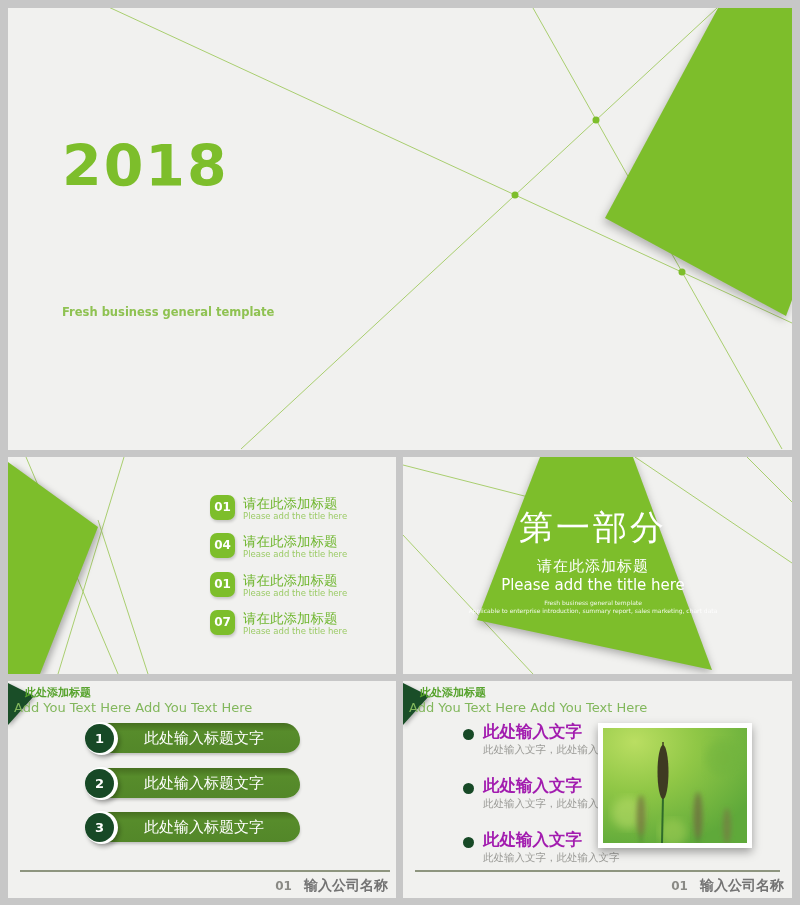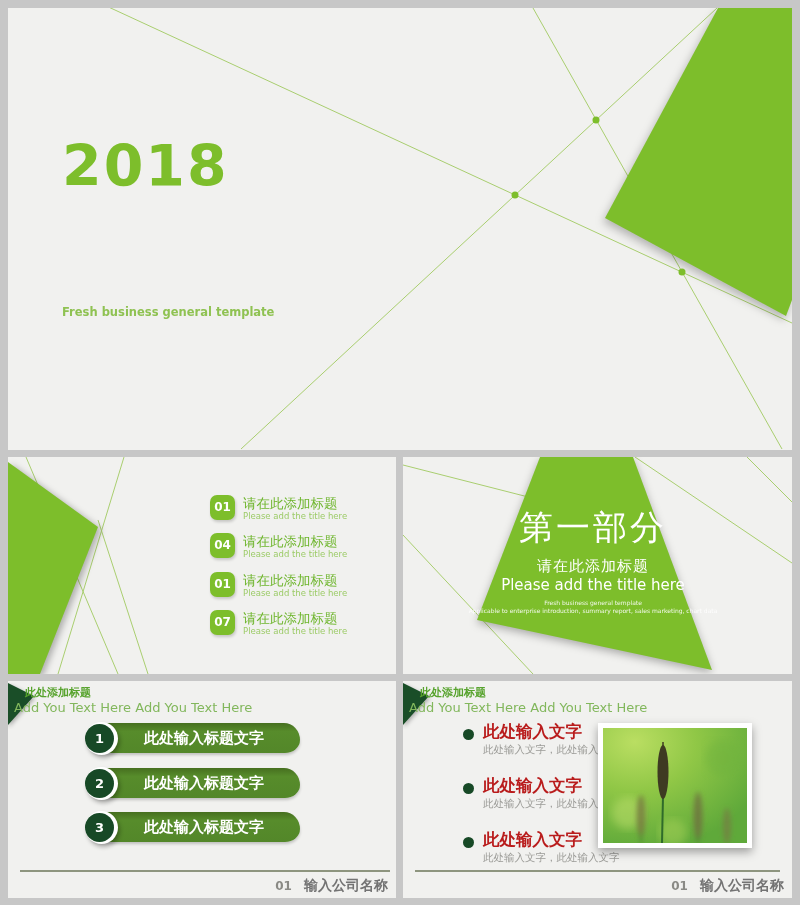--- a/index.html
+++ b/index.html
@@ -37,29 +37,29 @@
   
   .hdr-flag{position:absolute;left:0;top:2px;width:30px;height:46px;}
   .hdr-title{position:absolute;left:17px;top:4px;font-size:11px;font-weight:bold;color:#57a32d;white-space:nowrap;}
   .hdr-sub{position:absolute;left:6px;top:19px;font-size:13px;color:#82b75c;white-space:nowrap;}
   
   .pill{position:absolute;left:80px;width:212px;height:30px;
         background:linear-gradient(180deg,#466f1f,#578c2b 28%,#538729);
         border-radius:17px 16px 15px 13px / 15px 17px 13px 15px;
         box-shadow:0 2px 3px rgba(0,0,0,.2);}
   .pill-label{position:absolute;left:30px;right:10px;top:0;text-align:center;color:#fff;
-              font-size:15px;font-weight:bold;line-height:30px;white-space:nowrap;}
+              font-size:15px;font-weight:normal;line-height:30px;white-space:nowrap;}
   .pill-numwrap{position:absolute;left:77px;width:33px;height:33px;border-radius:50%;background:#fff;
                 box-shadow:2px 3px 4px rgba(0,0,0,.28);z-index:2;}
   .pill-num{position:absolute;left:0px;top:2px;width:29px;height:29px;border-radius:50%;background:#174926;
             color:#fff;font-size:13px;font-weight:bold;text-align:center;line-height:29px;}
   
   .blt{position:absolute;left:60px;width:180px;}
   .blt-dot{position:absolute;left:0;top:8px;width:11px;height:11px;border-radius:50%;background:#174926;}
-  .blt-title{position:absolute;left:20px;top:0;font-size:16.5px;font-weight:bold;color:#b91c1c;white-space:nowrap;}
+  .blt-title{position:absolute;left:20px;top:0;font-size:16.5px;font-weight:bold;color:#a21caf;white-space:nowrap;}
   .blt-desc{position:absolute;left:20px;top:22px;font-size:10.5px;color:#9b9b97;white-space:nowrap;}
   .photo{position:absolute;left:195px;top:42px;width:154px;height:125px;background:#fff;padding:5px;
          box-shadow:0 4px 9px rgba(0,0,0,.35);}
   
   .foot-line{position:absolute;top:189px;height:2px;background:#8e957f;}
   .foot{position:absolute;top:194px;right:8px;white-space:nowrap;}
   .foot-num{font-size:12px;font-weight:bold;color:#8a8a85;}
   .foot-co{font-size:14px;font-weight:bold;color:#737373;margin-left:7px;}
 </style>
 </head>

